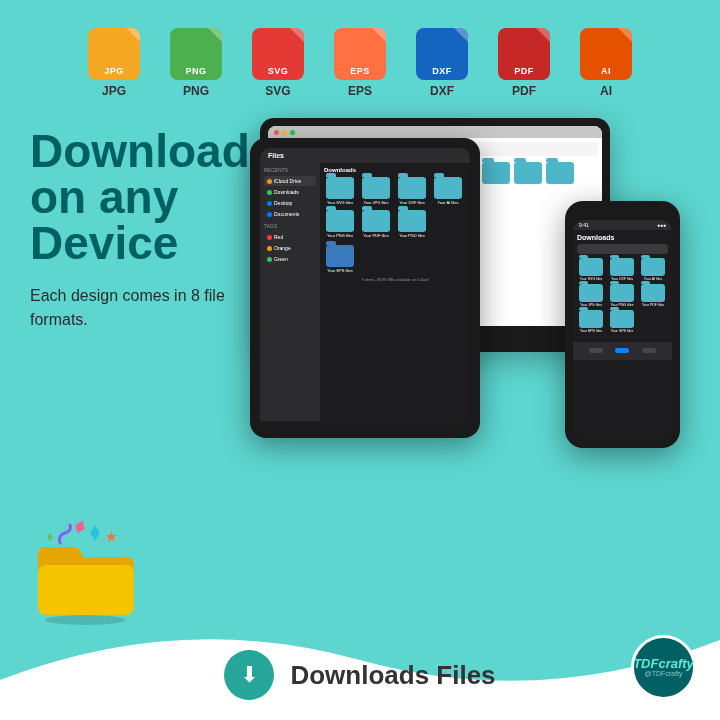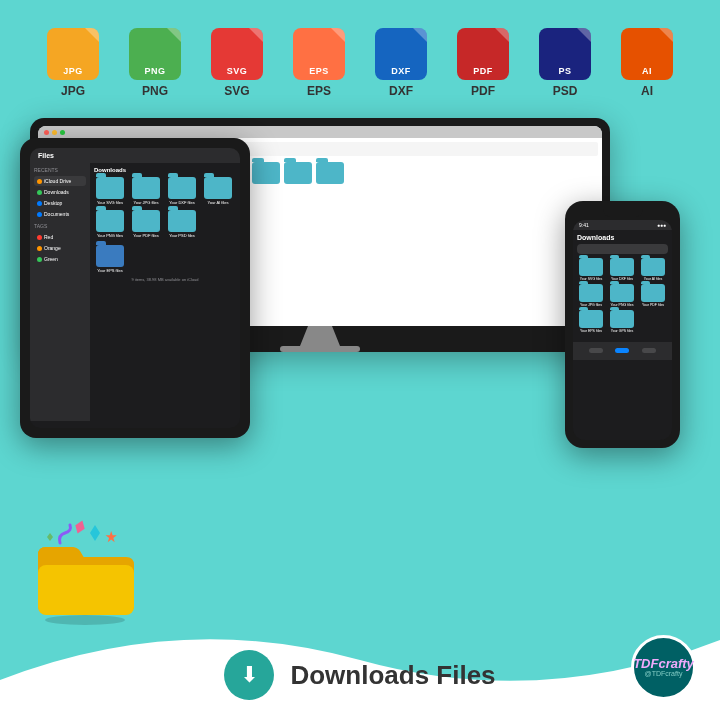--- a/index.html
+++ b/index.html
@@ -541,21 +541,21 @@
       border-radius: 50%;
       display: flex;
       flex-direction: column;
       align-items: center;
       justify-content: center;
       z-index: 10;
       border: 3px solid white;
     }
 
     .brand-name {
-      color: #f0abfc;
+      color: #5eead4;
       font-size: 13px;
       font-weight: 900;
       font-style: italic;
       line-height: 1;
     }
 
     .brand-handle {
       color: #80cbc4;
       font-size: 7px;
       line-height: 1.2;
@@ -601,37 +601,39 @@
     <span class="file-icon-label">DXF</span>
   </div>
 
   <div class="file-icon">
     <div class="file-icon-img pdf-color">
       <span class="file-icon-type">PDF</span>
     </div>
     <span class="file-icon-label">PDF</span>
   </div>
 
-  <div class="file-icon">
-    <div class="file-icon-img psd-color">
-      <span class="file-icon-type">Ps</span>
-    </div>
-    <span class="file-icon-label">PSD</span>
-  </div>
 
   <div class="file-icon">
     <div class="file-icon-img ai-color">
       <span class="file-icon-type">Ai</span>
     </div>
     <span class="file-icon-label">AI</span>
   </div>
 </div>
 
 <div class="main-content">
 
+  <div class="left-text">
+    <div class="headline">
+      <div>Download</div>
+      <div>on any</div>
+      <div>Device</div>
+    </div>
+    <p class="subtext">Each design comes in 8 file formats.</p>
+  </div>
 
   <div class="devices-area">
 
     <div class="monitor">
       <div class="monitor-screen">
         <div class="monitor-topbar">
           <div class="dot dot-red"></div>
           <div class="dot dot-yellow"></div>
           <div class="dot dot-green"></div>
         </div>

